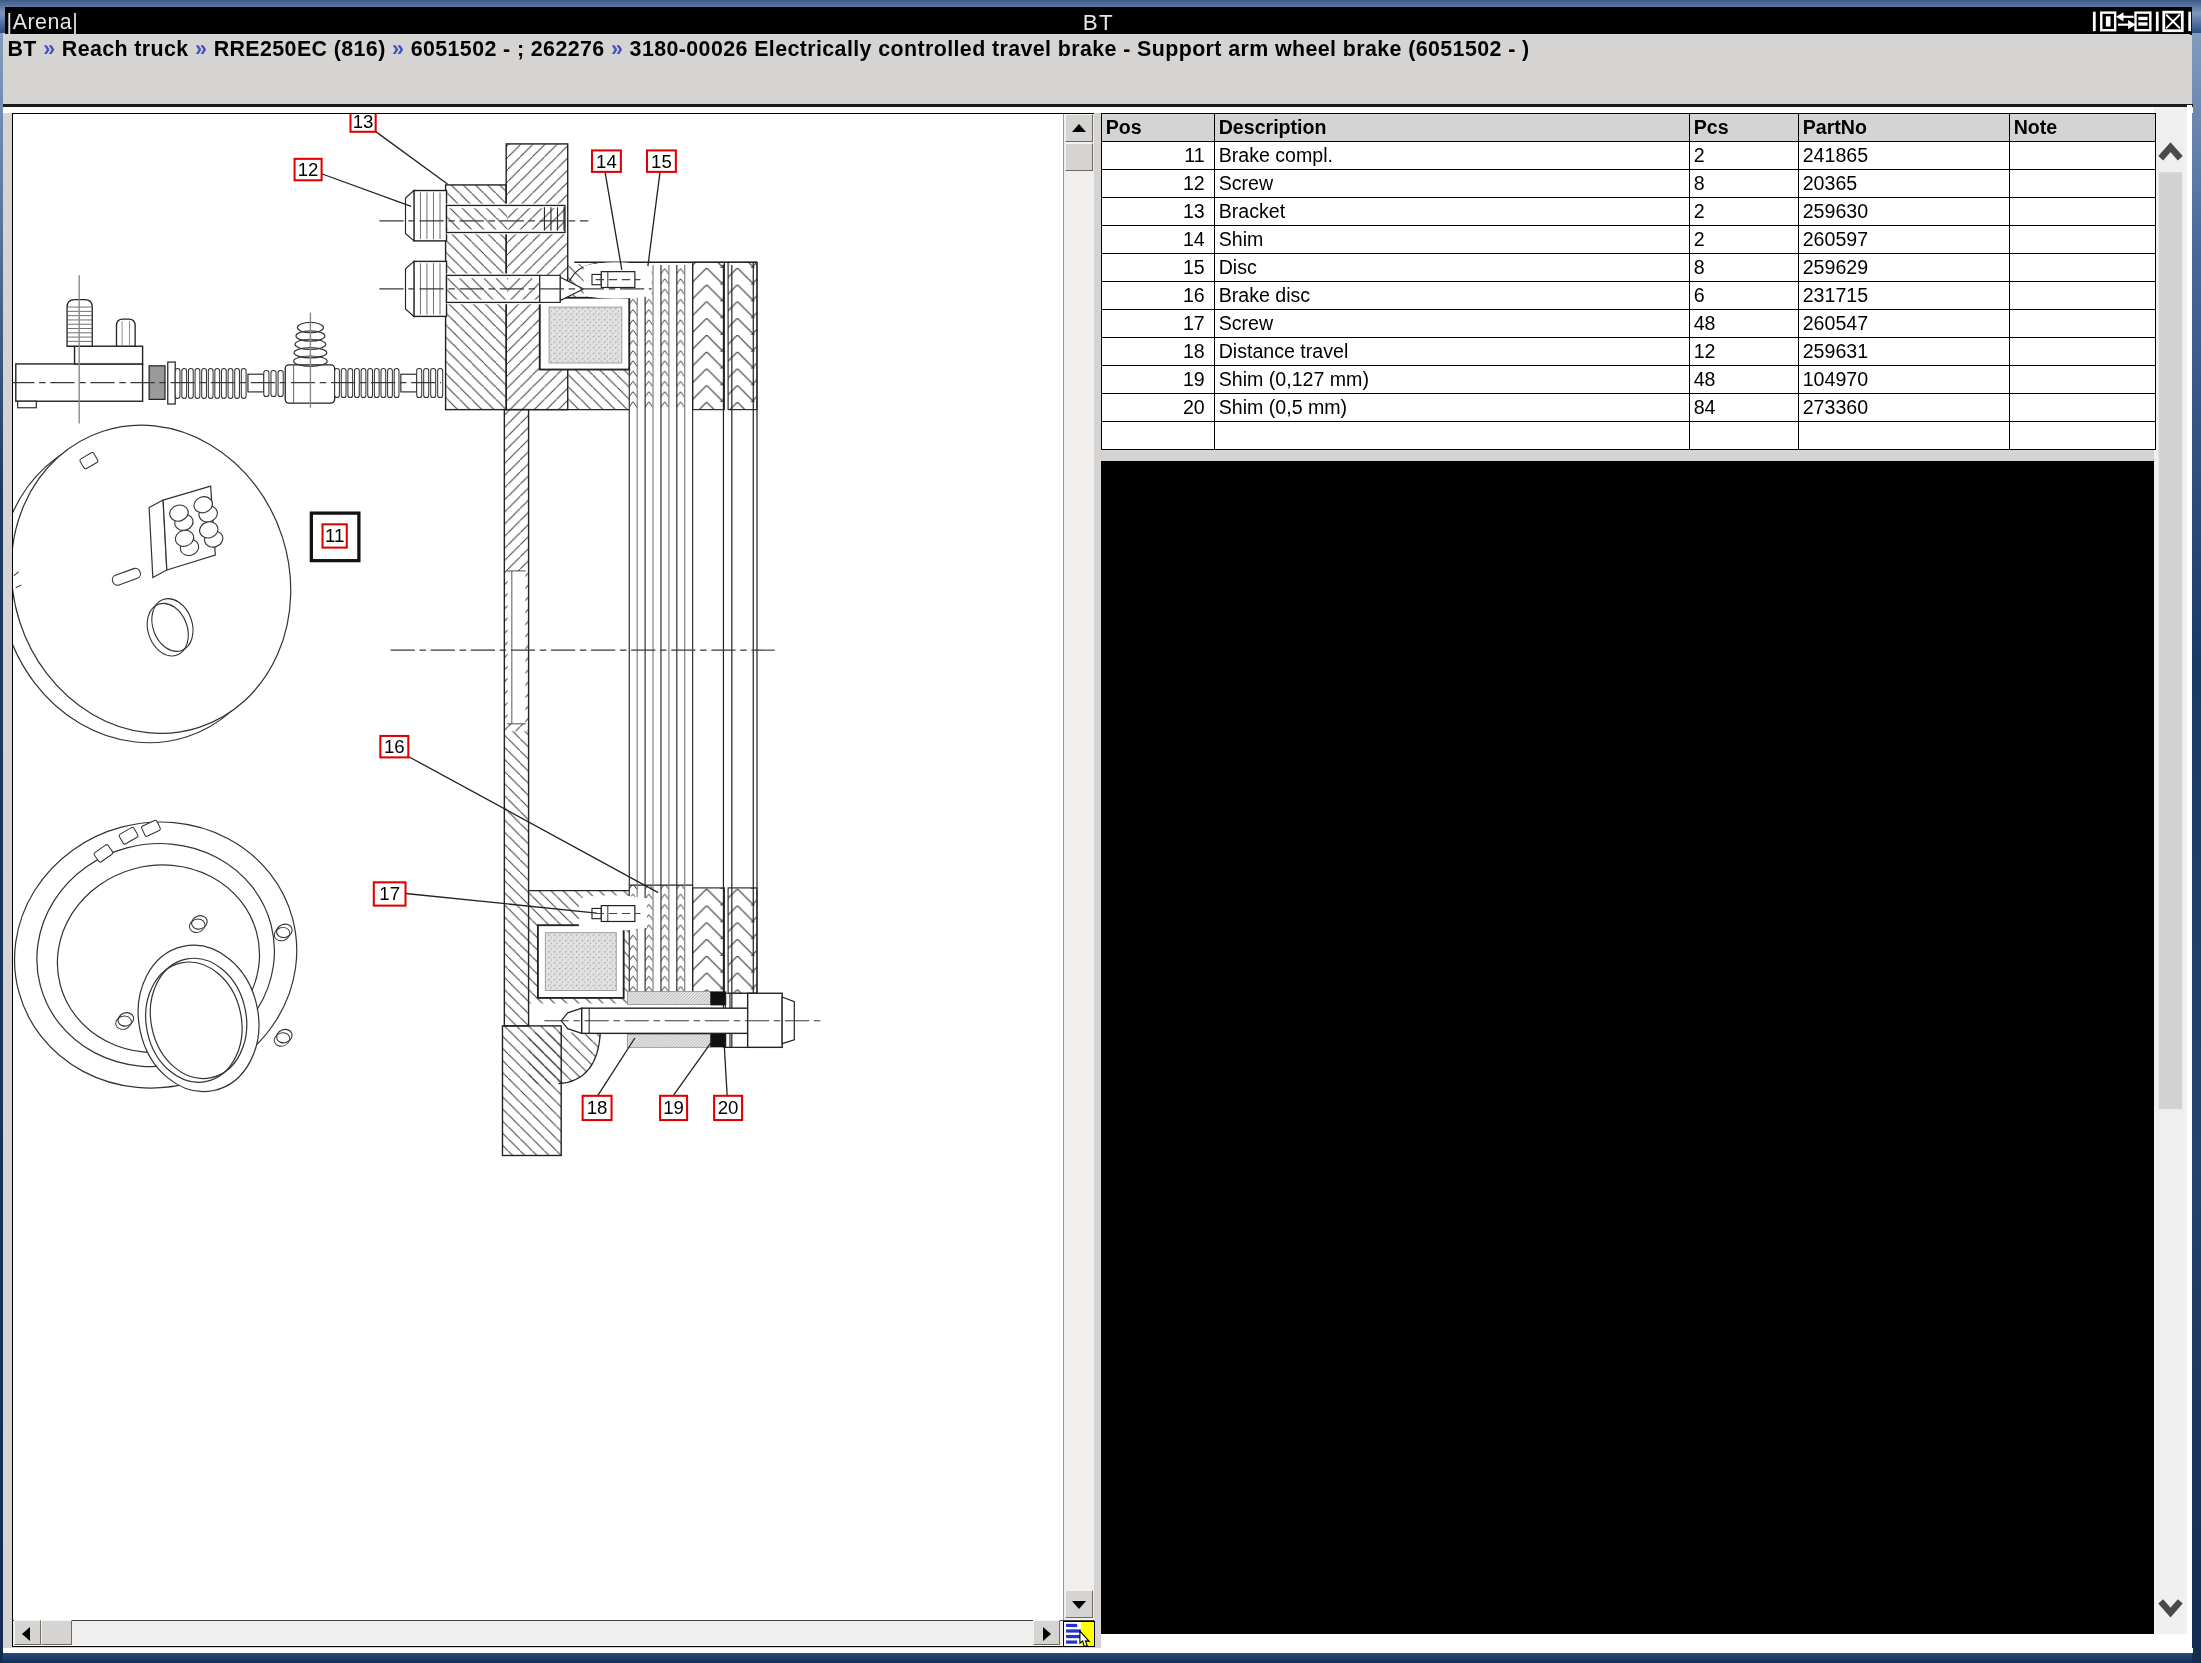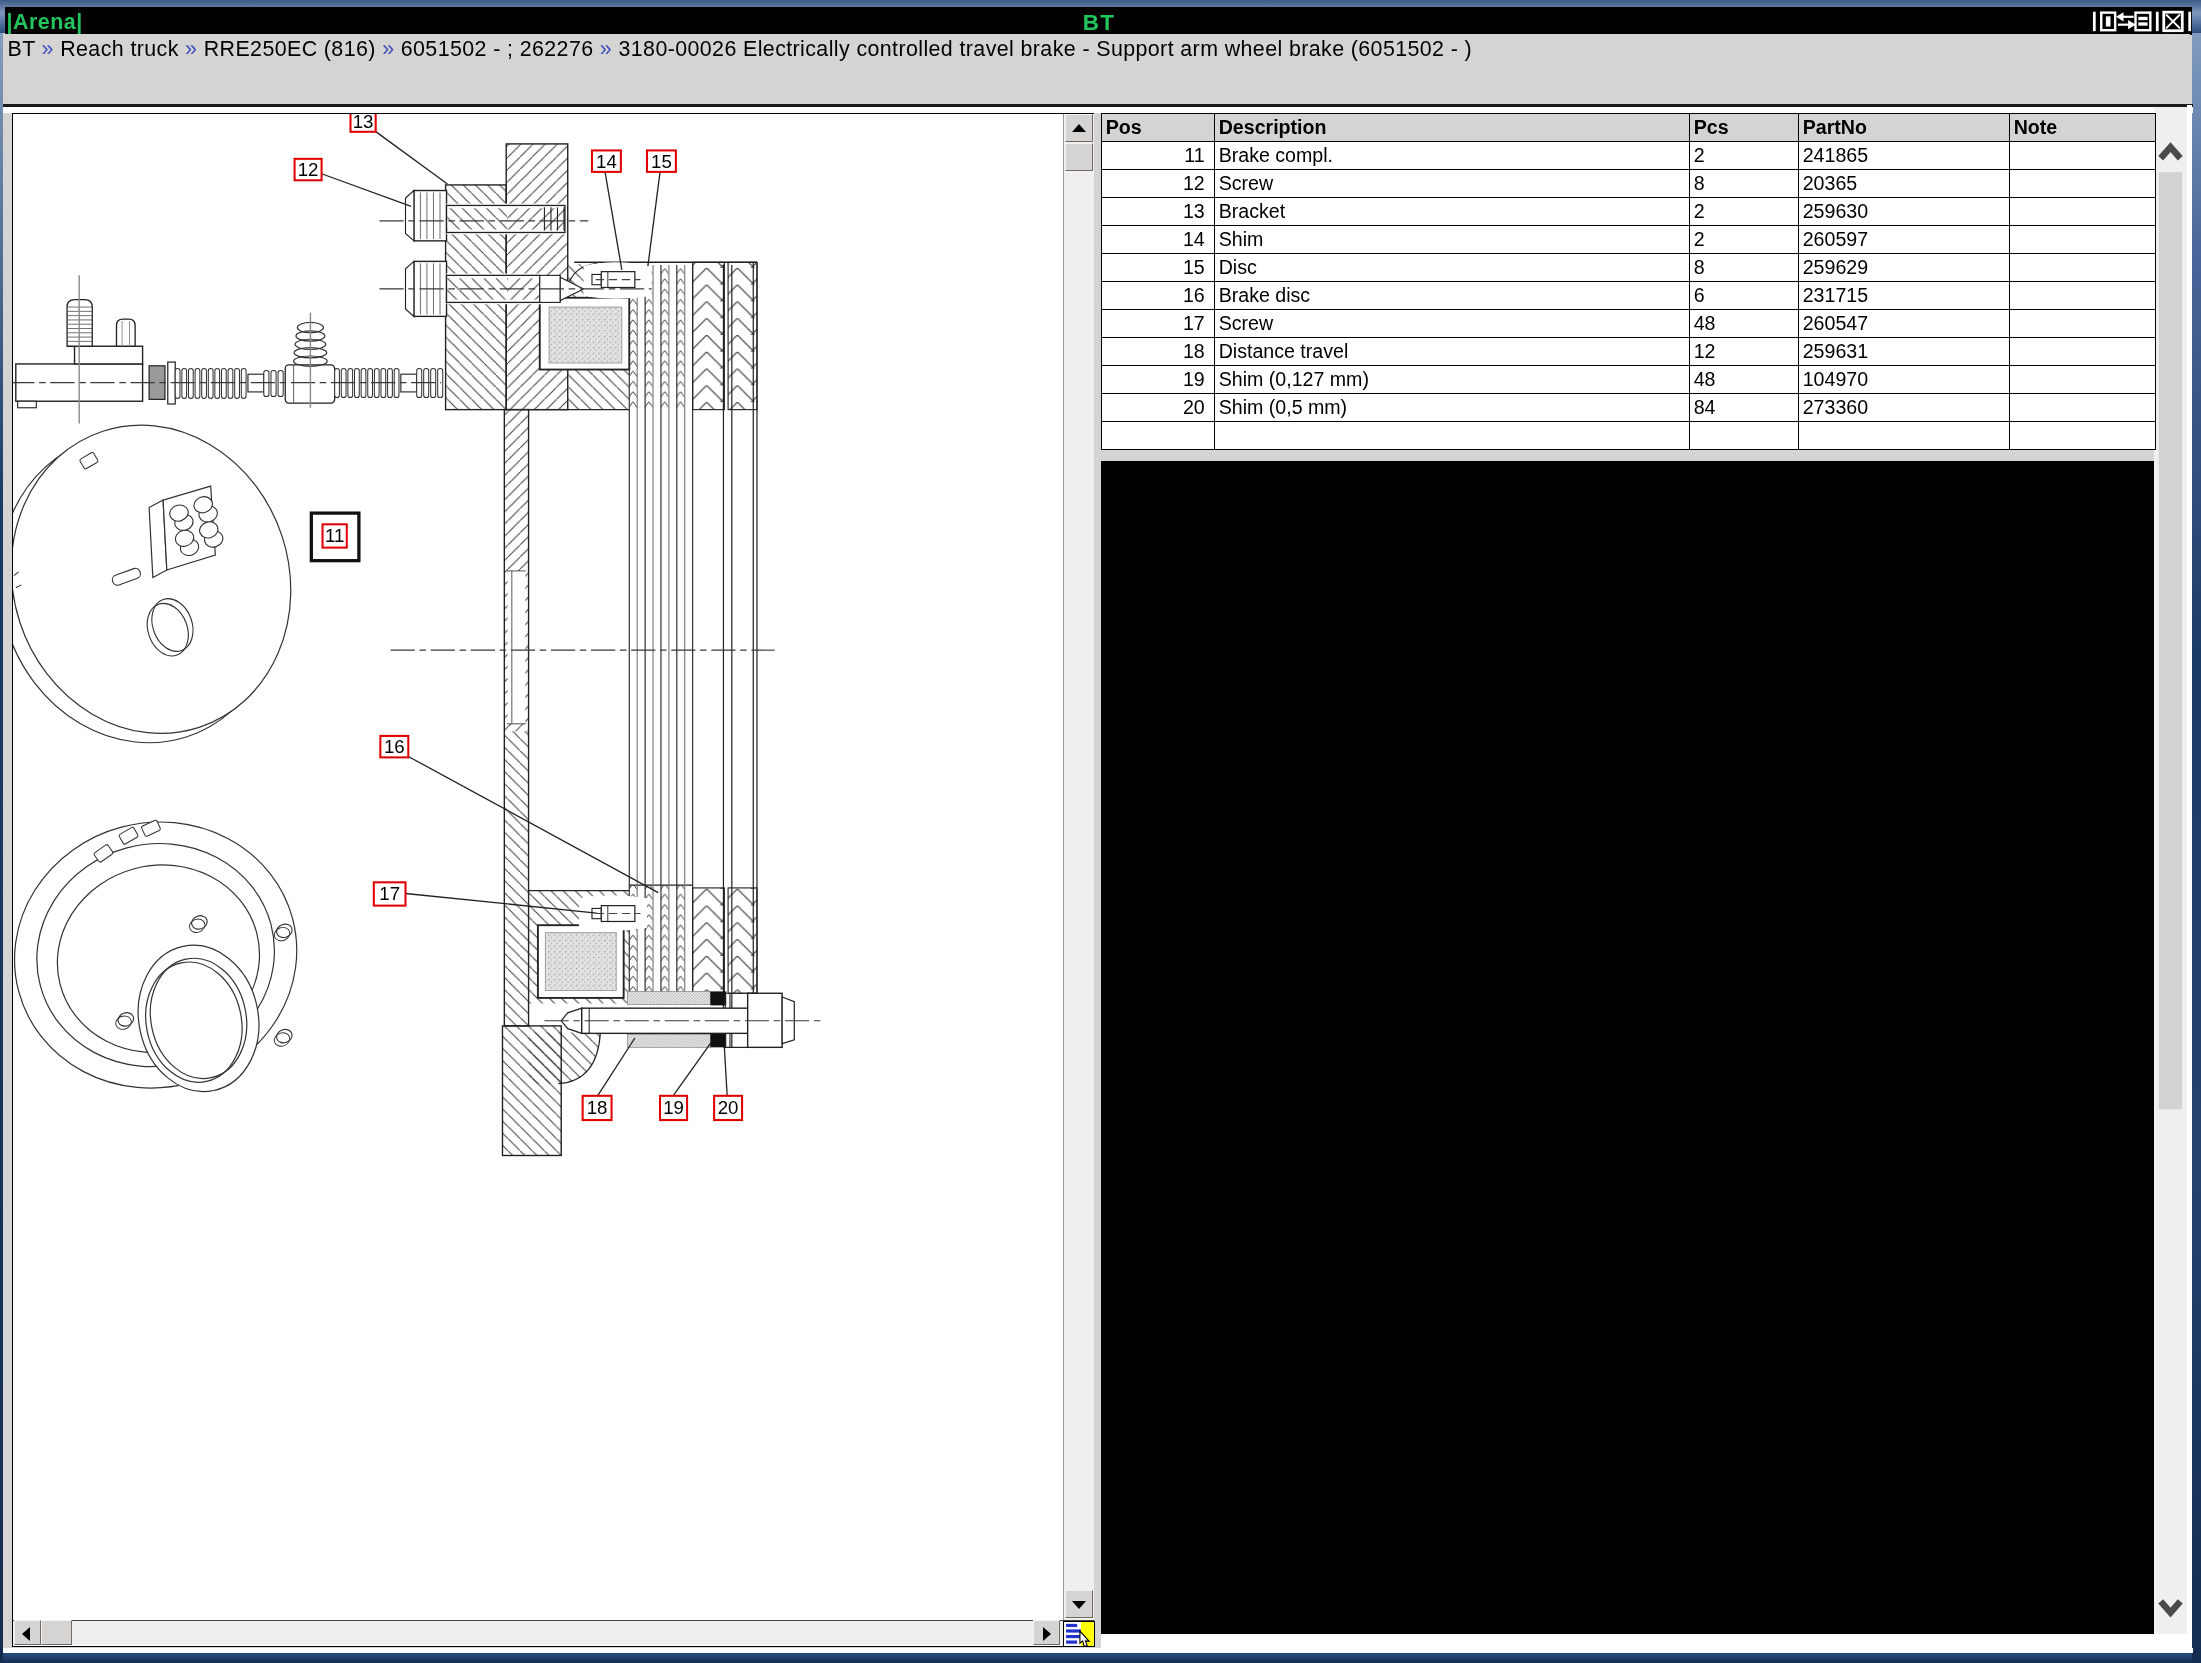--- a/index.html
+++ b/index.html
@@ -1,25 +1,25 @@
 <!DOCTYPE html>
 <html style="font-size:15px"><head>
 <meta charset="utf-8">
 <style>
 html,body{margin:0;padding:0;width:2202px;height:1663px;overflow:hidden;background:#d5d4d2;font-family:"Liberation Sans",sans-serif;}
 .abs{position:absolute;}
 #topstrip{left:0;top:0;width:2202px;height:33px;background:linear-gradient(#3d5a87,#7e97bc 40%,#4a6b9b 75%,#2b4e80);}
 #lborder{left:0;top:0;width:2.8px;height:1663px;background:linear-gradient(#8aa4c4,#1a3a66 30%,#132c50);}
 #rborder{left:2192px;top:0;width:10.3px;height:1663px;background:linear-gradient(#8aa4c4,#49679a 15%,#1a3a66 40%,#25436e 70%,#132c50);}
 #botbar{left:0;top:1652px;width:2202px;height:11.2px;background:linear-gradient(#2a4f80,#142e54);}
-#titlebar{left:4.7px;top:6.5px;width:2187px;height:28px;background:#000;color:#22c55e;font-weight:bold;font-size:20.5px;}
+#titlebar{left:4.7px;top:6.5px;width:2187px;height:28px;background:#000;color:#e5e5e5;font-weight:normal;font-size:20.5px;}
 #arena{position:absolute;left:1.9px;top:3.7px;font-size:21.4px;letter-spacing:0.5px;}
 #bt-title{position:absolute;left:1078px;top:3.7px;font-size:22.4px;letter-spacing:1.4px;}
 #ticons{position:absolute;left:2084px;top:1.9px;}
-#crumb{left:2.8px;top:34px;width:2187px;height:70px;background:#d5d4d2;color:#000;font-weight:normal;font-size:20.5px;}
+#crumb{left:2.8px;top:34px;width:2187px;height:70px;background:#d5d4d2;color:#000;font-weight:bold;font-size:20.5px;}
 #crumbtext{position:absolute;left:4.7px;top:2.8px;white-space:nowrap;font-size:21.4px;letter-spacing:0.4px;}
 .sep{color:#4050c0;}
 #divline{left:2.8px;top:104px;width:2190px;height:2.8px;background:#1a1a1a;}
 #whitestrip{left:2.8px;top:107px;width:2190px;height:5.6px;background:#fff;}
 #pane{left:12px;top:113px;width:1080px;height:1532px;background:#fff;border:1.9px solid #000;}
 #vsb{position:absolute;left:1050px;top:0px;width:30px;height:1506px;background:#f0efed;border-left:0.9px solid #999;}
 .sbtn{position:absolute;width:28px;height:28px;background:#d5d4d2;border-top:1.9px solid #f4f3f0;border-left:1.9px solid #f4f3f0;border-right:1.9px solid #6e6a64;border-bottom:1.9px solid #6e6a64;box-sizing:border-box;}
 .tri{position:absolute;width:0;height:0;}
 #hsbrow{position:absolute;left:0;top:1506px;width:1080px;height:24px;border-top:1.9px solid #444;background:#f0efed;box-sizing:content-box;}
 #ybtn{position:absolute;left:1050px;top:0px;width:30px;height:24px;background:#fff;border:0.9px solid #000;}

